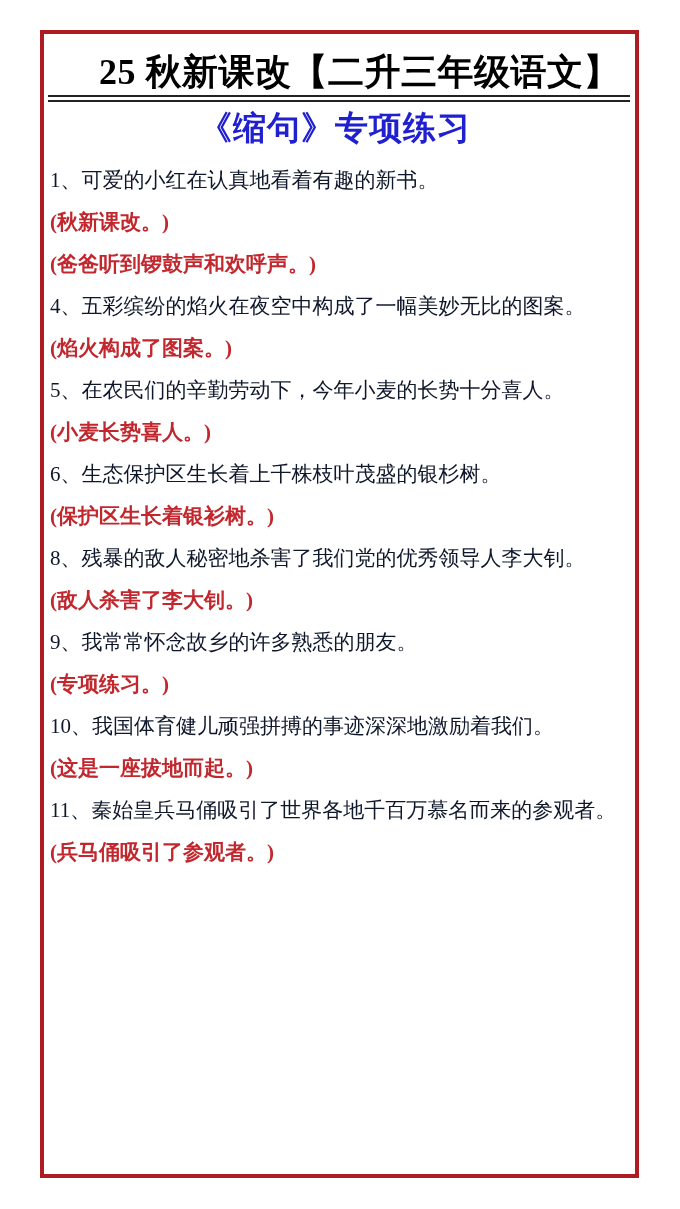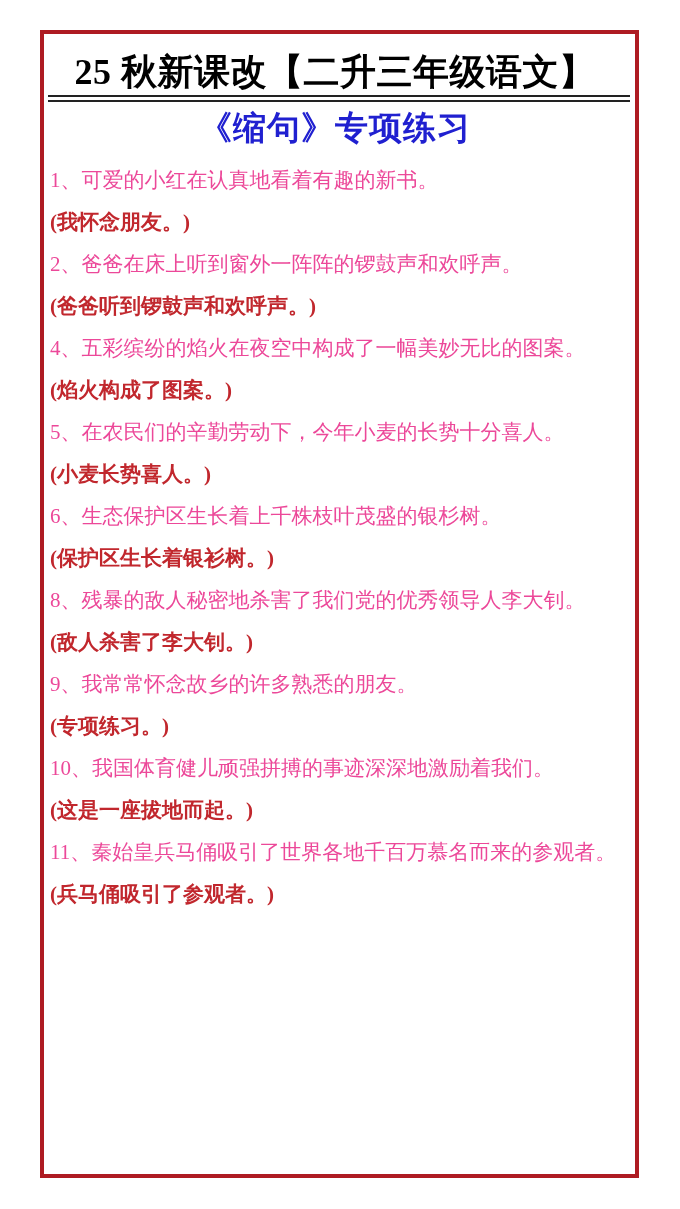--- a/index.html
+++ b/index.html
@@ -32,21 +32,21 @@
     border: 4px solid var(--border-color);
     background: #ffffff;
     padding: 12px 15px 0 6px;
   }
   .title {
     margin: 6px 0 0 0;
     font-family: "Liberation Serif", serif;
     font-weight: bold;
     font-size: 36px;
     line-height: 40px;
-    text-align: center;
+    text-align: right;
     color: var(--title-color);
     letter-spacing: 0.5px;
     white-space: nowrap;
   }
   .double-rule {
     height: 7px;
     border-top: 2px solid var(--rule-color);
     border-bottom: 2px solid var(--rule-color);
     margin: 3px -10px 0 -2px;
   }
@@ -66,46 +66,45 @@
     font-size: 21px;
     line-height: 42px;
     color: #000000;
   }
   .exercise p {
     margin: 0;
     padding: 0;
     text-align: left;
   }
   .exercise .question {
-    color: #ec4899;
+    color: #0f172a;
     font-weight: normal;
   }
   .exercise .answer {
     color: var(--answer-color);
     font-weight: bold;
   }
 </style>
 </head>
 <body>
 
 <div class="page">
   <div class="sheet">
     <header>
       <h1 class="title">25 秋新课改【二升三年级语文】</h1>
       <div class="double-rule"></div>
       <h2 class="subtitle">《缩句》专项练习</h2>
     </header>
     <main class="exercise-list" id="exercise-list">
   <section class="exercise">
     <p class="question">1、可爱的小红在认真地看着有趣的新书。</p>
-    <p class="answer">(我怀念朋友。)</p>
+    <p class="answer">(秋新课改。)</p>
   </section>
 
   <section class="exercise">
-    <p class="question">2、爸爸在床上听到窗外一阵阵的锣鼓声和欢呼声。</p>
     <p class="answer">(爸爸听到锣鼓声和欢呼声。)</p>
   </section>
 
 
   <section class="exercise">
     <p class="question">4、五彩缤纷的焰火在夜空中构成了一幅美妙无比的图案。</p>
     <p class="answer">(焰火构成了图案。)</p>
   </section>
 
   <section class="exercise">

